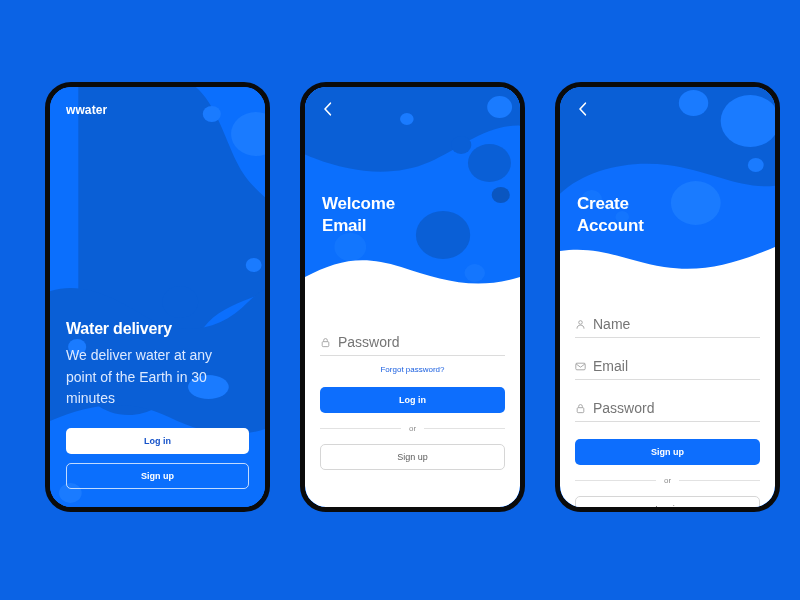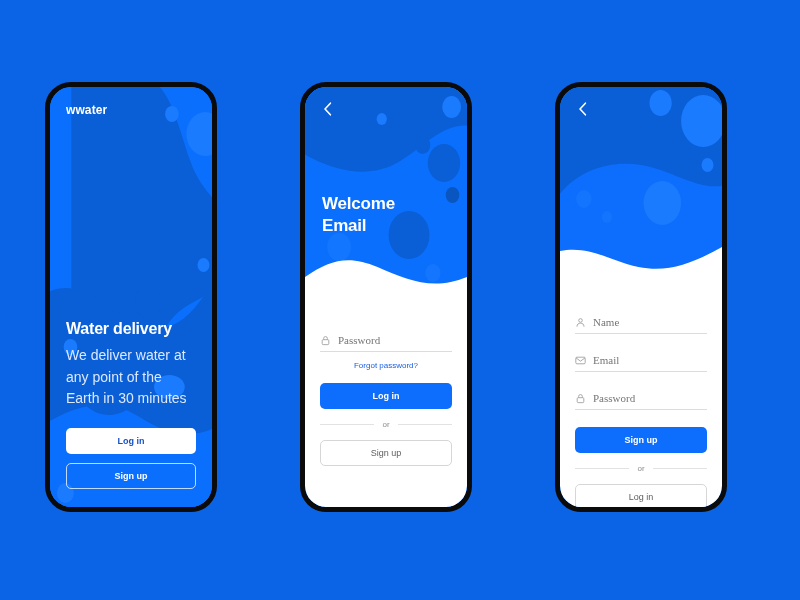--- a/index.html
+++ b/index.html
@@ -17,21 +17,21 @@
 
   .canvas {
     position: relative;
     width: 800px;
     height: 600px;
   }
 
   
   .phone {
     position: absolute;
-    width: 172px;
+    width: 225px;
     height: 430px;
     border: 5px solid #0b0b0b;
     border-radius: 26px;
     box-sizing: border-box;
     background: #0b6ffd;
     overflow: hidden;
   }
   .phone-1 { left: 45px;  top: 82px; }
   .phone-2 { left: 300px; top: 82px; }
   .phone-3 { left: 555px; top: 82px; }
@@ -176,23 +176,23 @@
     align-items: center;
     gap: 7px;
     border-bottom: 1px solid #dcdcdc;
     padding: 3px 0 5px 0;
     margin-bottom: 17px;
   }
   .field.active { border-bottom: 1.5px solid #1a73ff; }
   .field .f-icon { flex: 0 0 auto; display: flex; align-items: center; }
   .field .f-text {
     flex: 1 1 auto;
-    font-size: 11px;
+    font-size: 14px;
     color: #9b9b9b;
-    font-family: Liberation Serif, serif;
+    font-family: Liberation Sans, sans-serif;
     border: none;
     outline: none;
     background: transparent;
     padding: 0;
   }
   .field.active .f-text { color: #1a73ff; }
   .field .f-right { flex: 0 0 auto; display: flex; align-items: center; }
 
   .forgot {
     text-align: center;
@@ -374,20 +374,24 @@
           <circle cx="120" cy="116" r="22" fill="#1a7bff"></circle>
         </svg>
       </div>
 
       <div class="back-btn">
         <svg width="9" height="14" viewBox="0 0 9 14">
           <path d="M7.4 1.2 L2 7 L7.4 12.8" fill="none" stroke="#ffffff" stroke-width="1.6" stroke-linecap="round" stroke-linejoin="round"></path>
         </svg>
       </div>
 
+      <div class="screen-heading heading-3">
+        <div>Create</div>
+        <div>Account</div>
+      </div>
 
       <div class="sheet sheet-3">
         <svg class="wave" viewBox="0 0 190 44" preserveAspectRatio="none">
           <path d="M0,18 C35,12 58,28 92,34 C128,40 156,30 190,14 L190,44 L0,44 Z" fill="#ffffff"></path>
         </svg>
       </div>
 
       <div class="form form-3">
 
         <div class="field">

